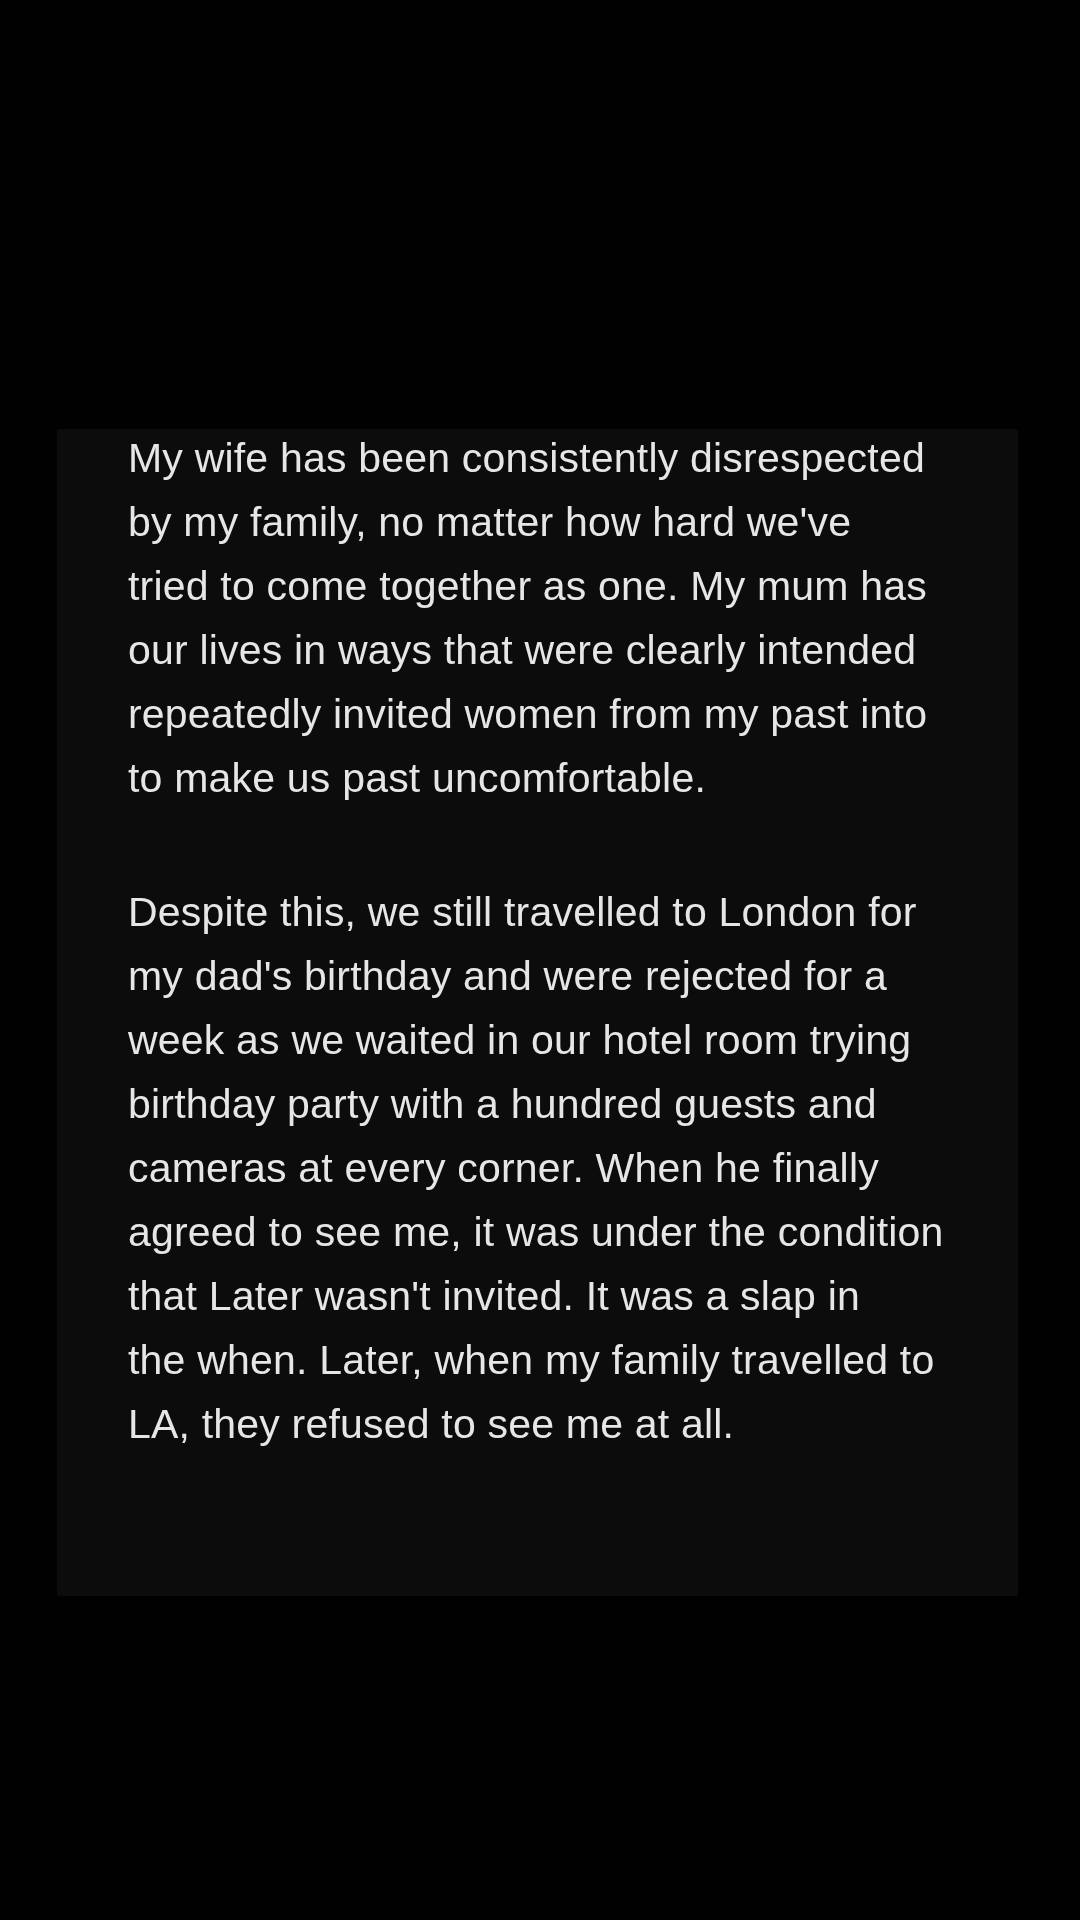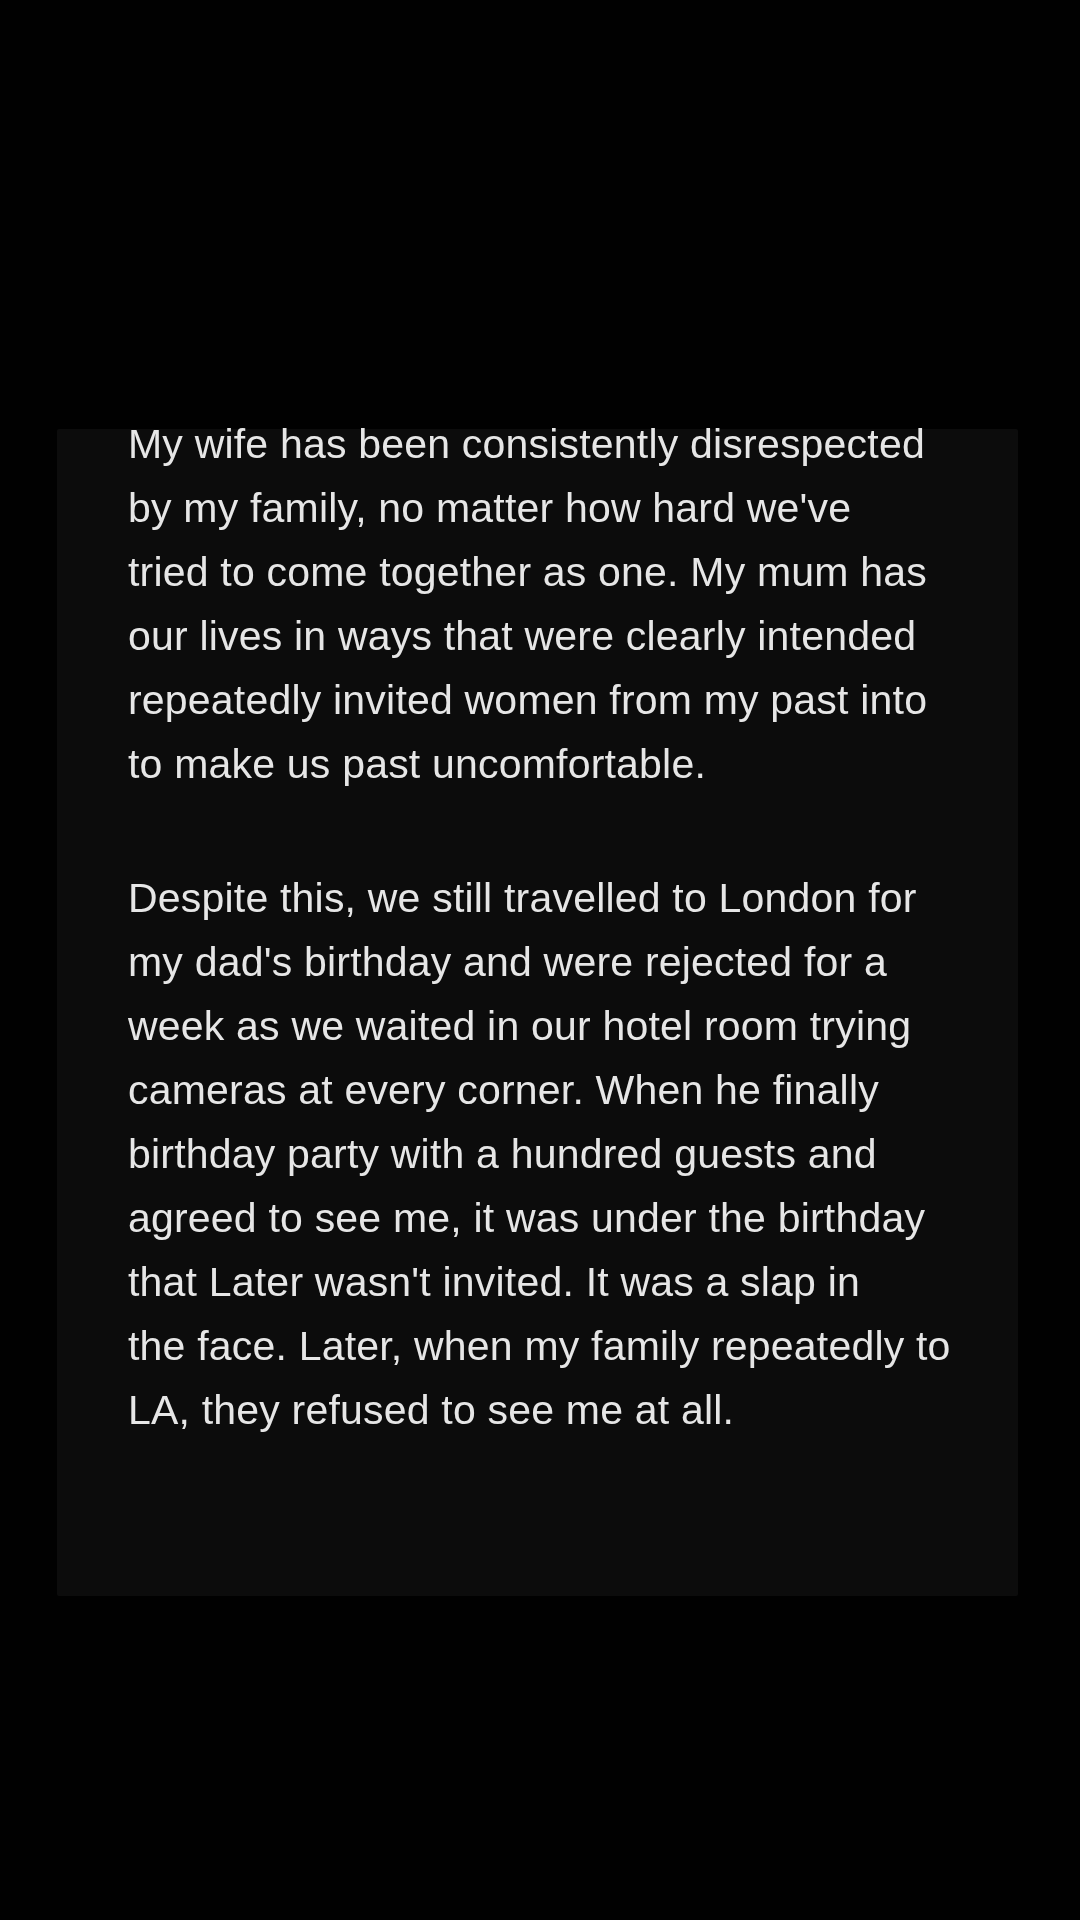--- a/index.html
+++ b/index.html
@@ -20,21 +20,21 @@
     left: 57px;
     top: 429px;
     width: 961px;
     height: 1167px;
     background: #0c0c0c;
     border-radius: 2px;
   }
   .textblock {
     position: absolute;
     left: 128px;
-    top: 412px;
+    top: 426px;
     width: 880px;
     font-family: "Liberation Sans", "DejaVu Sans", sans-serif;
     font-size: 41px;
     line-height: 64px;
     font-weight: 400;
     letter-spacing: 0.2px;
     color: #e6e6e6;
     text-align: left;
   }
   .textblock p {
@@ -57,21 +57,21 @@
       <span class="line">by my family, no matter how hard we've</span>
       <span class="line">tried to come together as one. My mum has</span>
       <span class="line">our lives in ways that were clearly intended</span>
       <span class="line">repeatedly invited women from my past into</span>
       <span class="line">to make us past uncomfortable.</span>
     </p>
     <p>
       <span class="line">Despite this, we still travelled to London for</span>
       <span class="line">my dad's birthday and were rejected for a</span>
       <span class="line">week as we waited in our hotel room trying</span>
+      <span class="line">birthday party with a hundred guests and</span>
       <span class="line">cameras at every corner. When he finally</span>
-      <span class="line">birthday party with a hundred guests and</span>
-      <span class="line">agreed to see me, it was under the birthday</span>
+      <span class="line">agreed to see me, it was under the condition</span>
       <span class="line">that Later wasn't invited. It was a slap in</span>
-      <span class="line">the face. Later, when my family repeatedly to</span>
+      <span class="line">the when. Later, when my family travelled to</span>
       <span class="line">LA, they refused to see me at all.</span>
     </p>
   </div>
 </div>
 
 </body></html>

